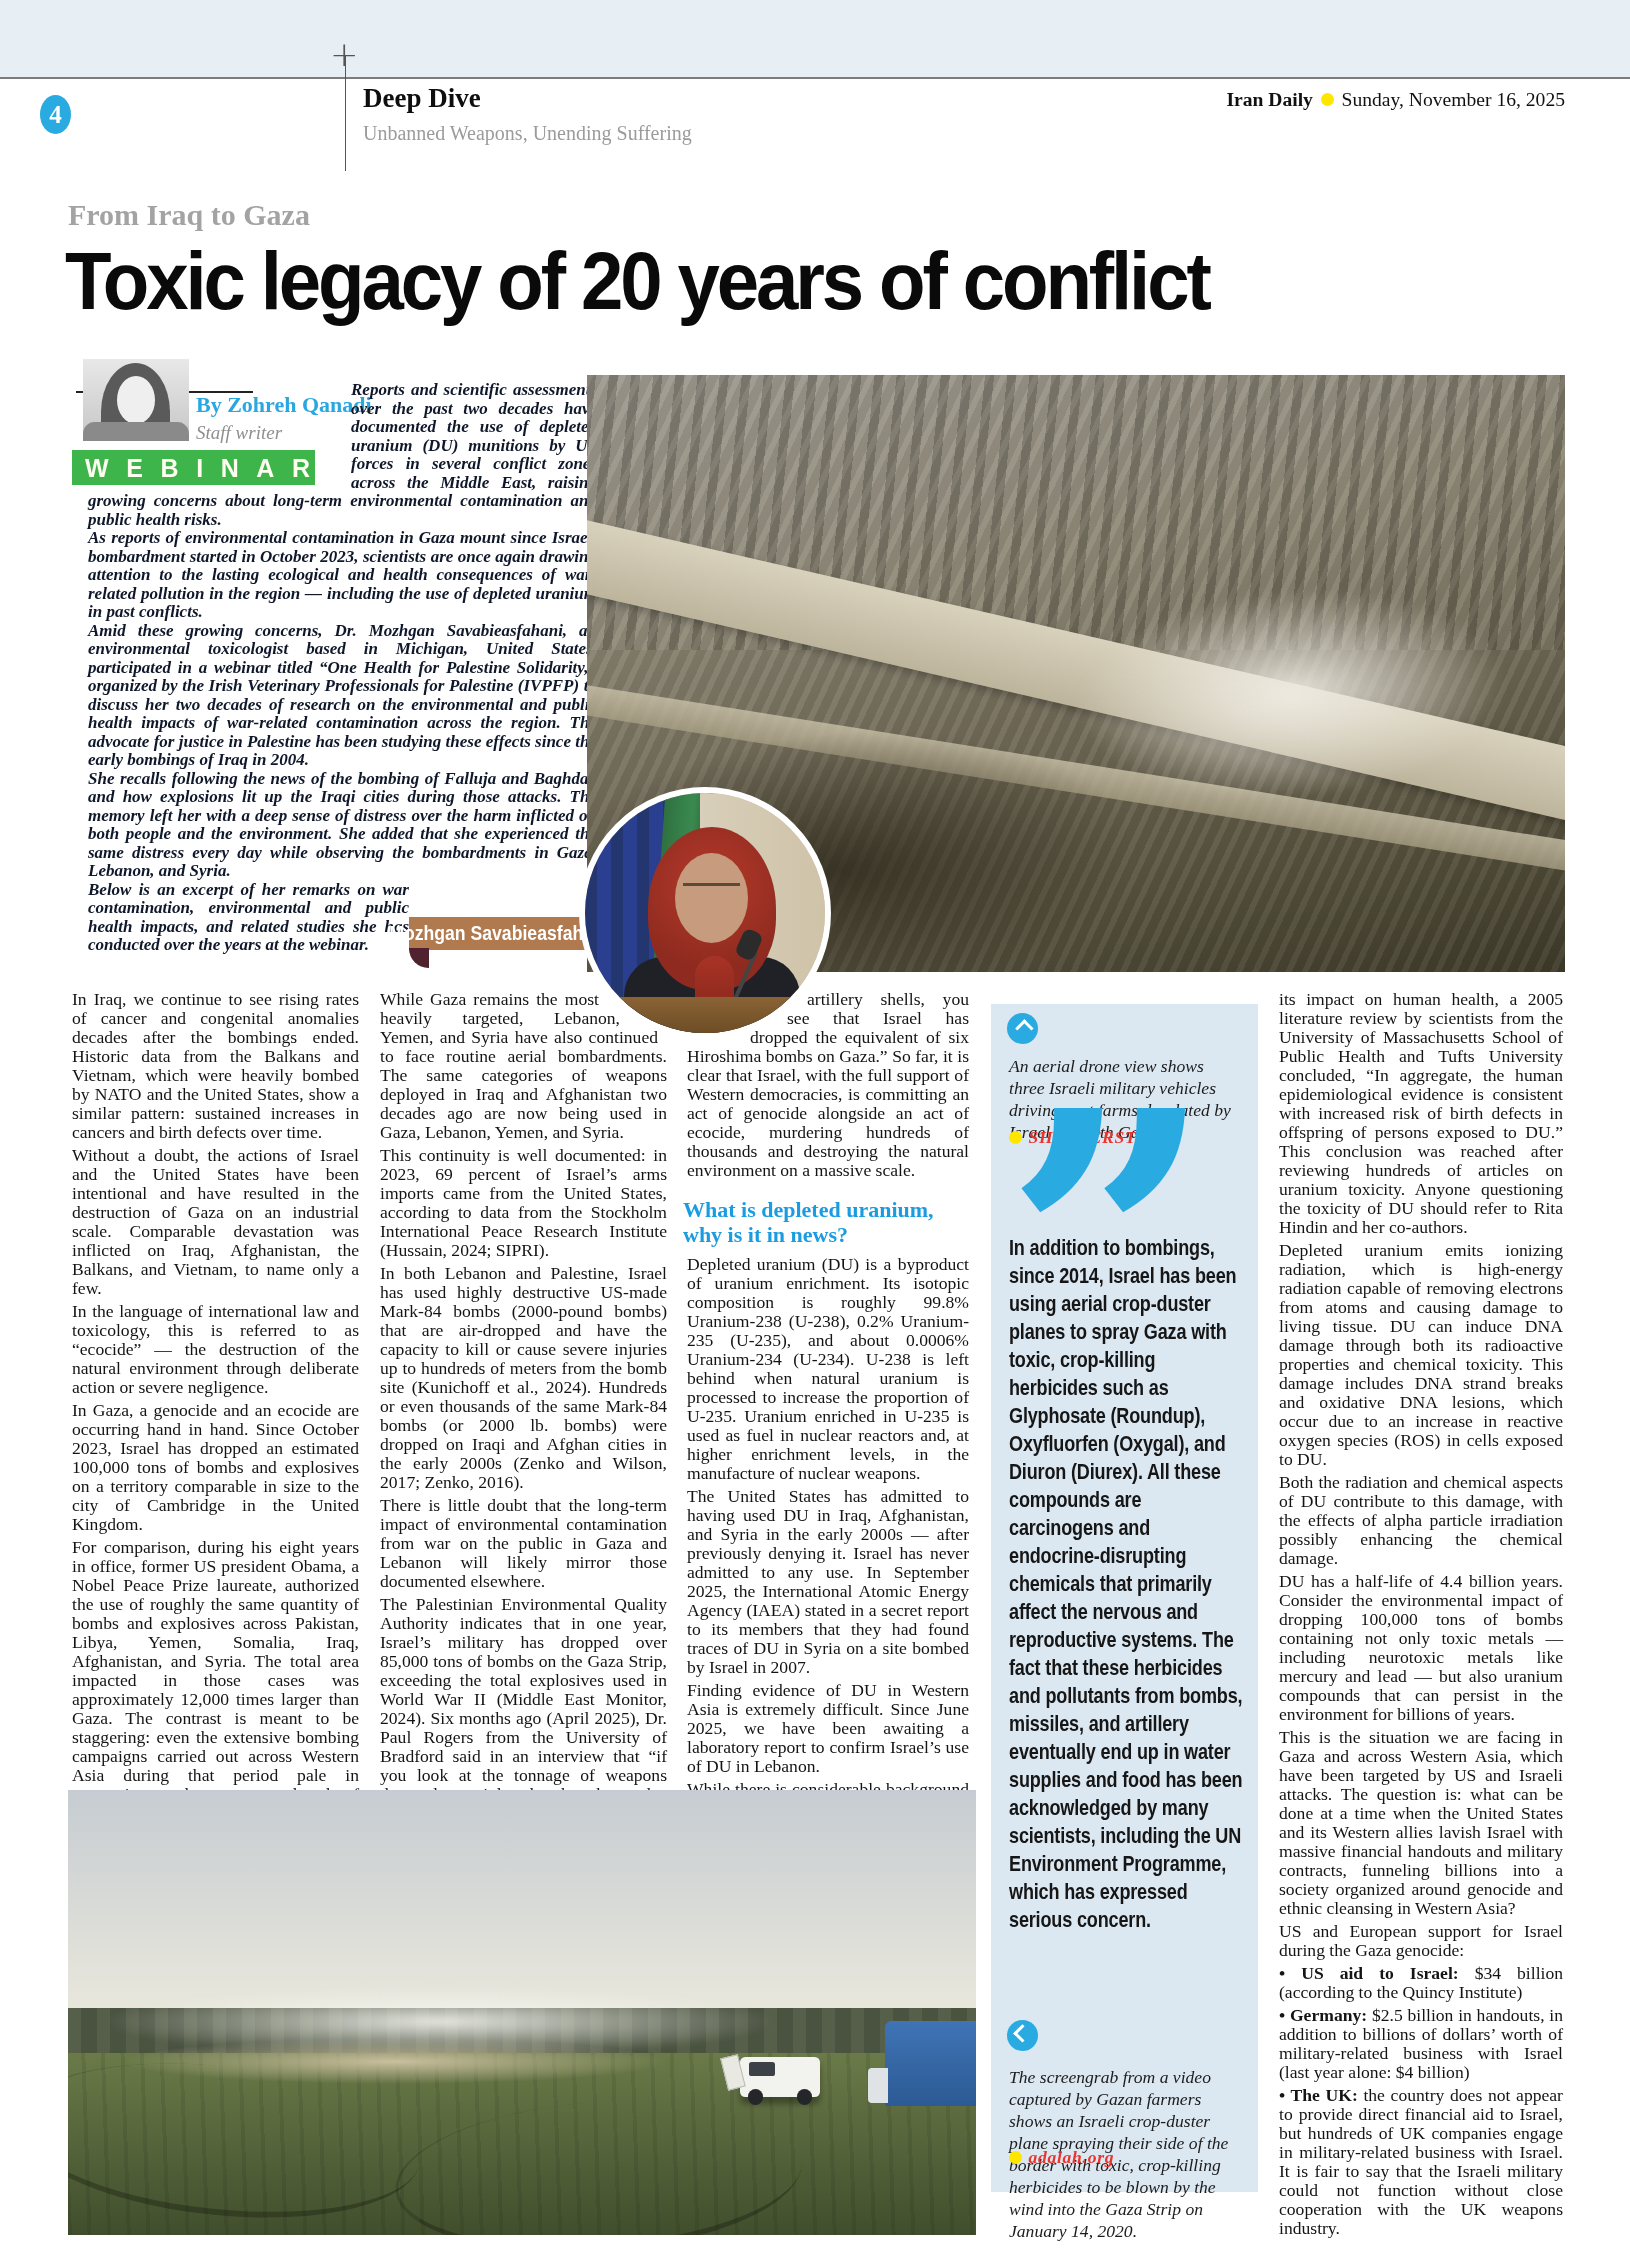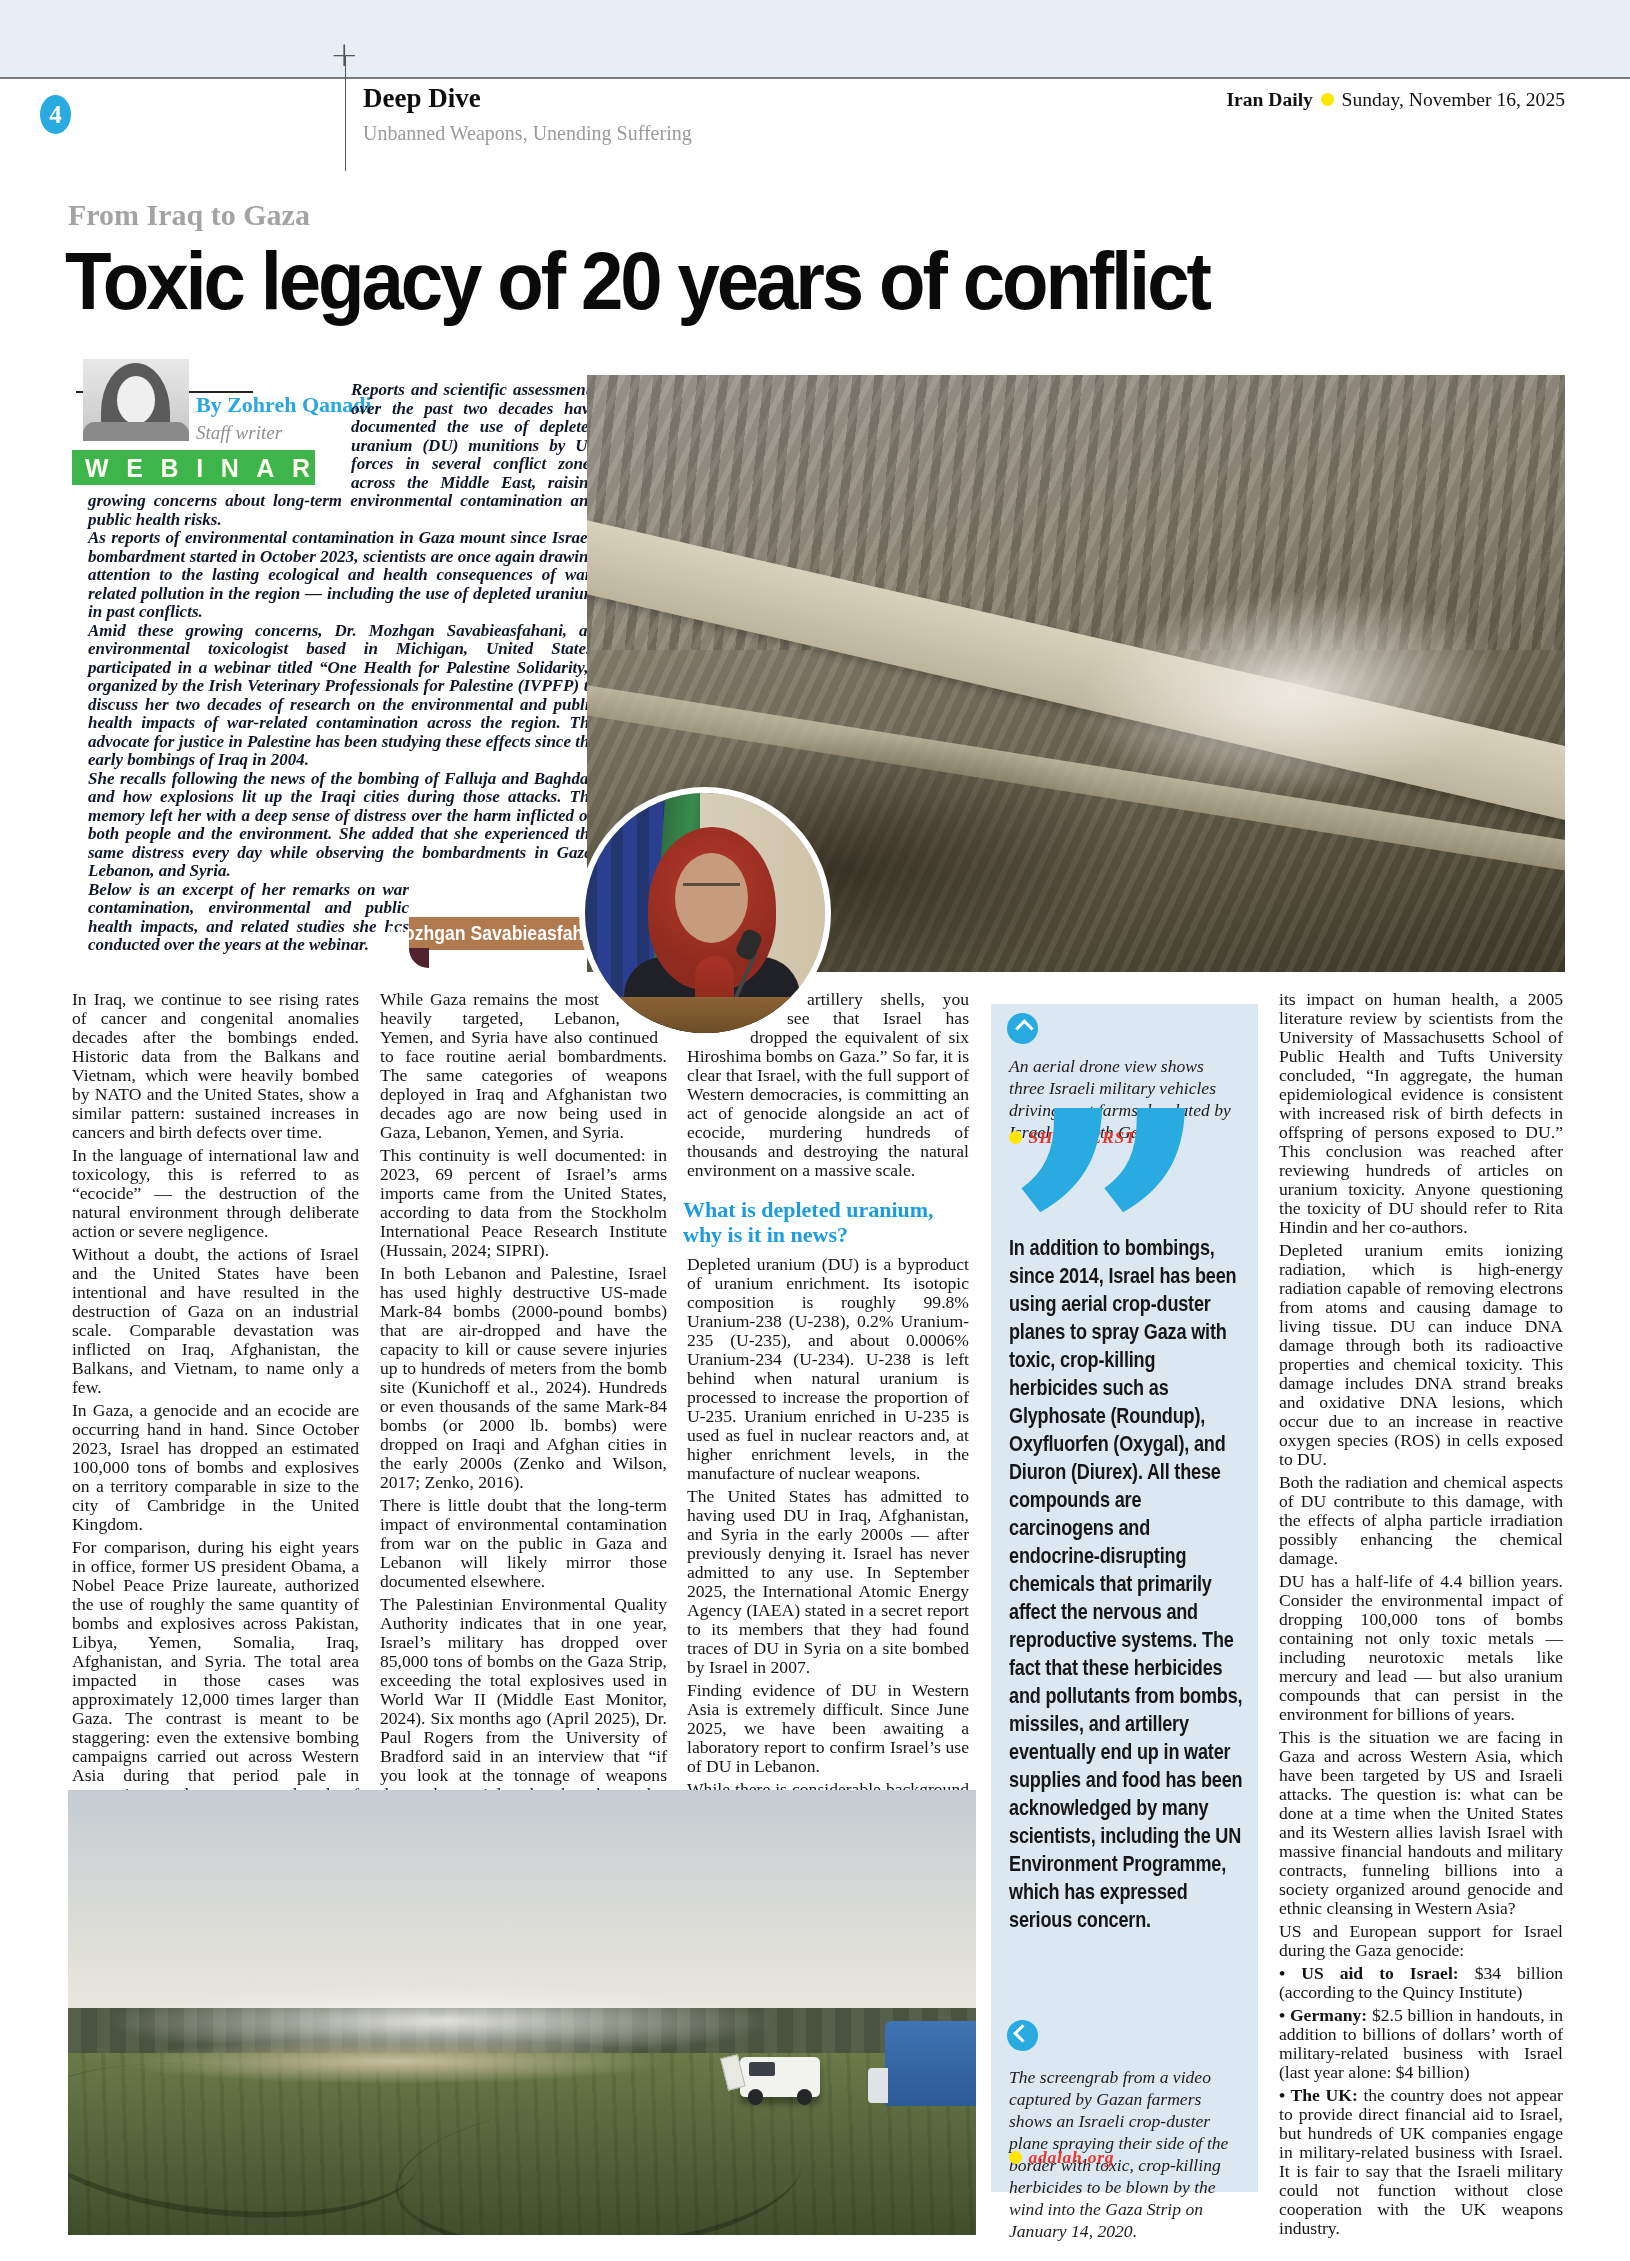--- a/index.html
+++ b/index.html
@@ -217,22 +217,22 @@
     <div class="pt-glasses"></div>
     <div class="pt-drape"></div>
     <div class="pt-microd"></div>
     <div class="pt-michead"></div>
     <div class="pt-podium"></div>
   </div>
 
   <div class="abs col c1">
     <div>
         <p>In Iraq, we continue to see rising rates of cancer and congenital anomalies decades after the bombings ended. Historic data from the Balkans and Vietnam, which were heavily bombed by NATO and the United States, show a similar pattern: sustained increases in cancers and birth defects over time.</p>
+        <p>Without a doubt, the actions of Israel and the United States have been intentional and have resulted in the destruction of Gaza on an industrial scale. Comparable devastation was inflicted on Iraq, Afghanistan, the Balkans, and Vietnam, to name only a few.</p>
         <p>In the language of international law and toxicology, this is referred to as “ecocide” — the destruction of the natural environment through deliberate action or severe negligence.</p>
-        <p>Without a doubt, the actions of Israel and the United States have been intentional and have resulted in the destruction of Gaza on an industrial scale. Comparable devastation was inflicted on Iraq, Afghanistan, the Balkans, and Vietnam, to name only a few.</p>
         <p>In Gaza, a genocide and an ecocide are occurring hand in hand. Since October 2023, Israel has dropped an estimated 100,000 tons of bombs and explosives on a territory comparable in size to the city of Cambridge in the United Kingdom.</p>
         <p>For comparison, during his eight years in office, former US president Obama, a Nobel Peace Prize laureate, authorized the use of roughly the same quantity of bombs and explosives across Pakistan, Libya, Yemen, Somalia, Iraq, Afghanistan, and Syria. The total area impacted in those cases was approximately 12,000 times larger than Gaza. The contrast is meant to be staggering: even the extensive bombing campaigns carried out across Western Asia during that period pale in comparison to the concentrated scale of destruction inflicted on Gaza.</p>
       </div>
   </div>
 
   <div class="abs col c2">
     <span class="f fr" style="width:72px;height:19.6px;"></span>
     <span class="f fr" style="width:51px;height:19px;"></span>
     <span class="f fr" style="width:13px;height:19px;"></span>
     <div>

